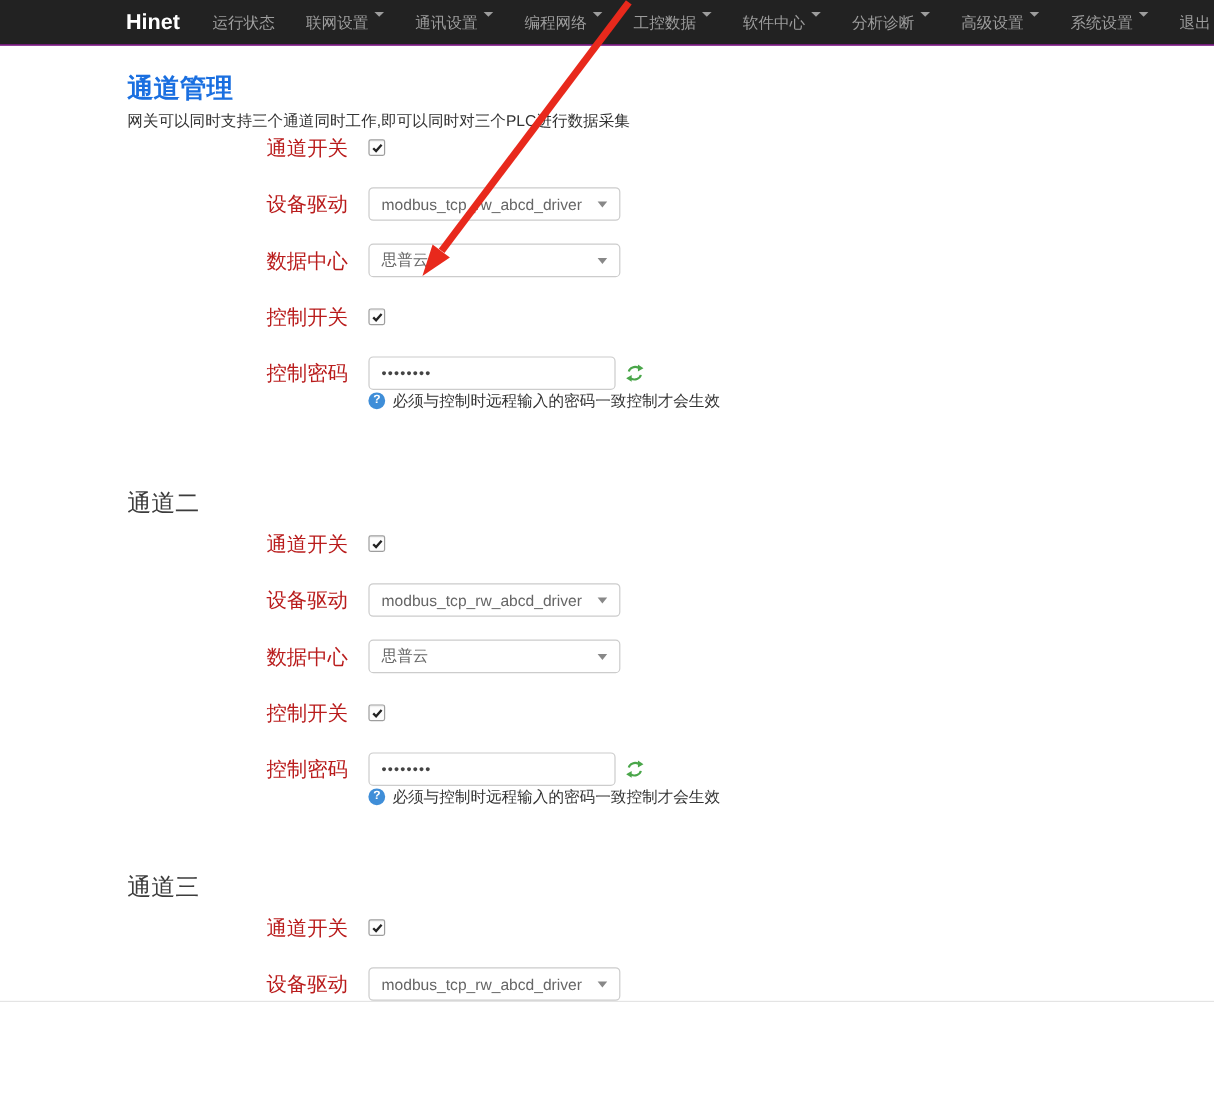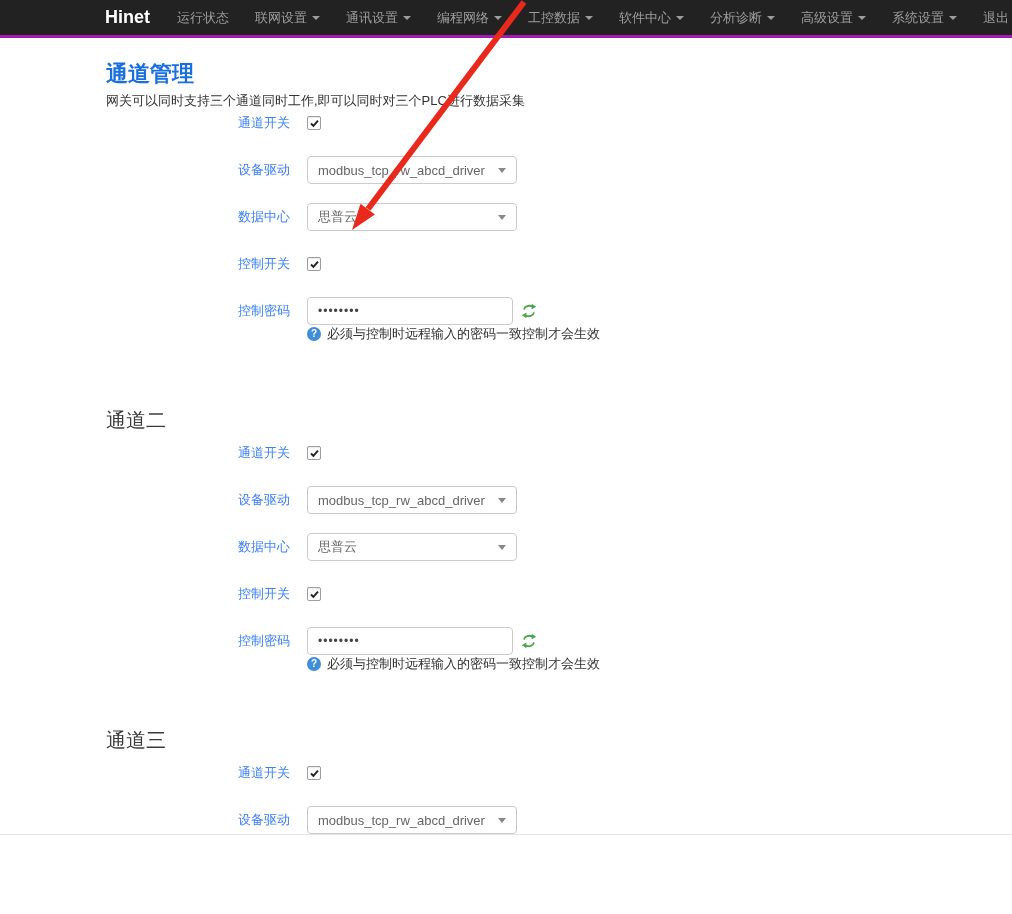--- a/index.html
+++ b/index.html
@@ -1,44 +1,44 @@
 <!DOCTYPE html>
 <html><head>
 <meta charset="utf-8">
 <style>
   * { margin:0; padding:0; box-sizing:border-box; }
   html,body { width:1012px; height:914px; background:#ffffff; overflow:hidden;
               font-family:"Liberation Sans","DejaVu Sans",sans-serif; position:relative; }
 
   
   .navbar { position:relative; width:100%; height:38px; background:#222222;
-            border-bottom:3px solid #a21caf; display:flex; align-items:center;
+            border-bottom:1px solid #a21caf; display:flex; align-items:center;
             padding-left:105px; z-index:1; }
   .brand { color:#ffffff; font-size:18px; font-weight:bold; margin-right:14px; cursor:pointer; }
   .nav-item { color:#9d9d9d; font-size:13px; padding:0 13px; cursor:pointer;
-              display:flex; align-items:center; white-space:nowrap; }
+              display:flex; white-space:nowrap; }
   .nav-caret { display:inline-block; width:0; height:0; margin-left:5px;
                border-left:4px solid transparent; border-right:4px solid transparent;
                border-top:4px solid #9d9d9d; }
 
   
   .content { padding-left:106px; }
   .page-title { color:#1a6fe0; font-size:22px; font-weight:bold;
                 margin-top:24px; margin-bottom:6px; line-height:24px; }
   .subtitle { font-size:13px; color:#333333; line-height:17px; }
 
   .section-heading { font-size:20px; font-weight:normal; color:#3c3c3c; line-height:24px;
                      margin-bottom:7px; }
   .sec-1 { margin-top:27px; }
   .sec-2 { margin-top:66px; }
   .sec-3 { margin-top:56px; }
 
   .form-row { display:flex; align-items:center; height:28px; margin-bottom:19px; }
   .form-row.last { margin-bottom:0; }
-  .form-label { width:184px; text-align:right; font-size:13px; color:#3b82f6;
+  .form-label { width:184px; text-align:right; font-size:17px; color:#b91c1c;
                 margin-right:17px; white-space:nowrap; }
 
   
   .checkbox { width:14px; height:14px; background:#fdfdfd; border:1px solid #9e9e9e;
               border-radius:2px; display:flex; align-items:center; justify-content:center;
               cursor:pointer; box-shadow:inset 0 1px 1px rgba(0,0,0,.08); }
   .checkbox svg { display:block; }
 
   
   .select-box { width:210px; height:28px; border:1px solid #cccccc; border-radius:4px;

